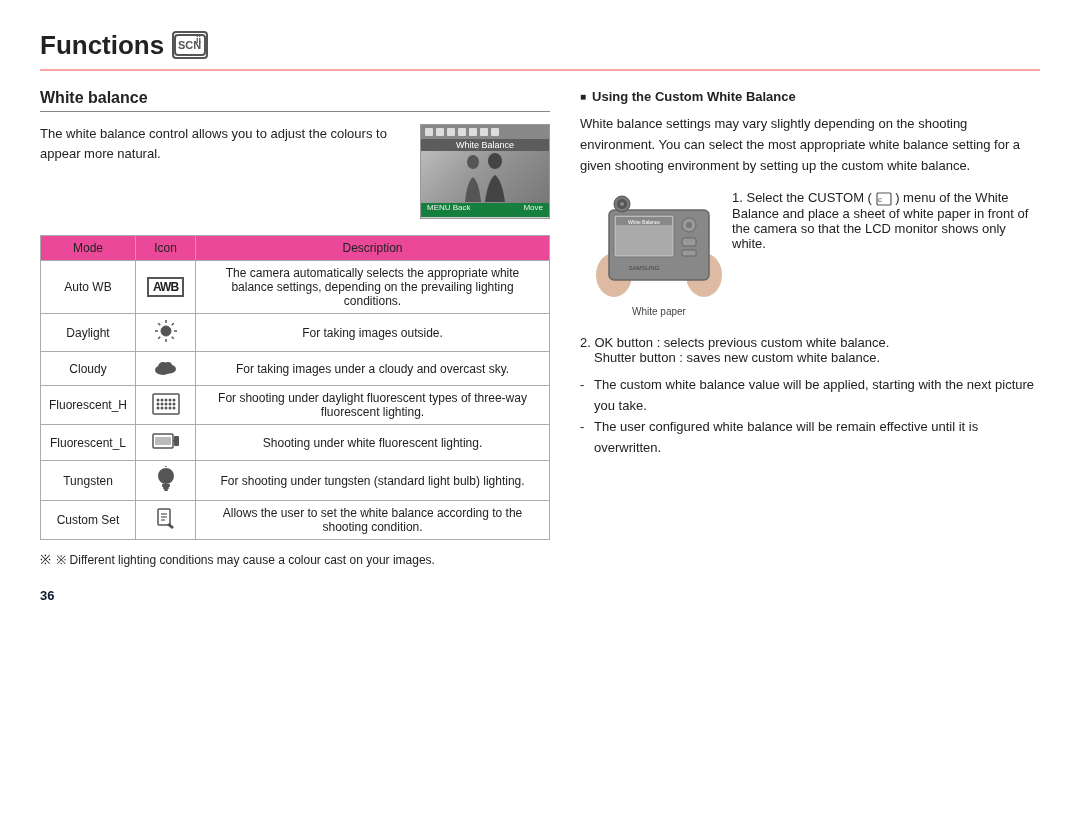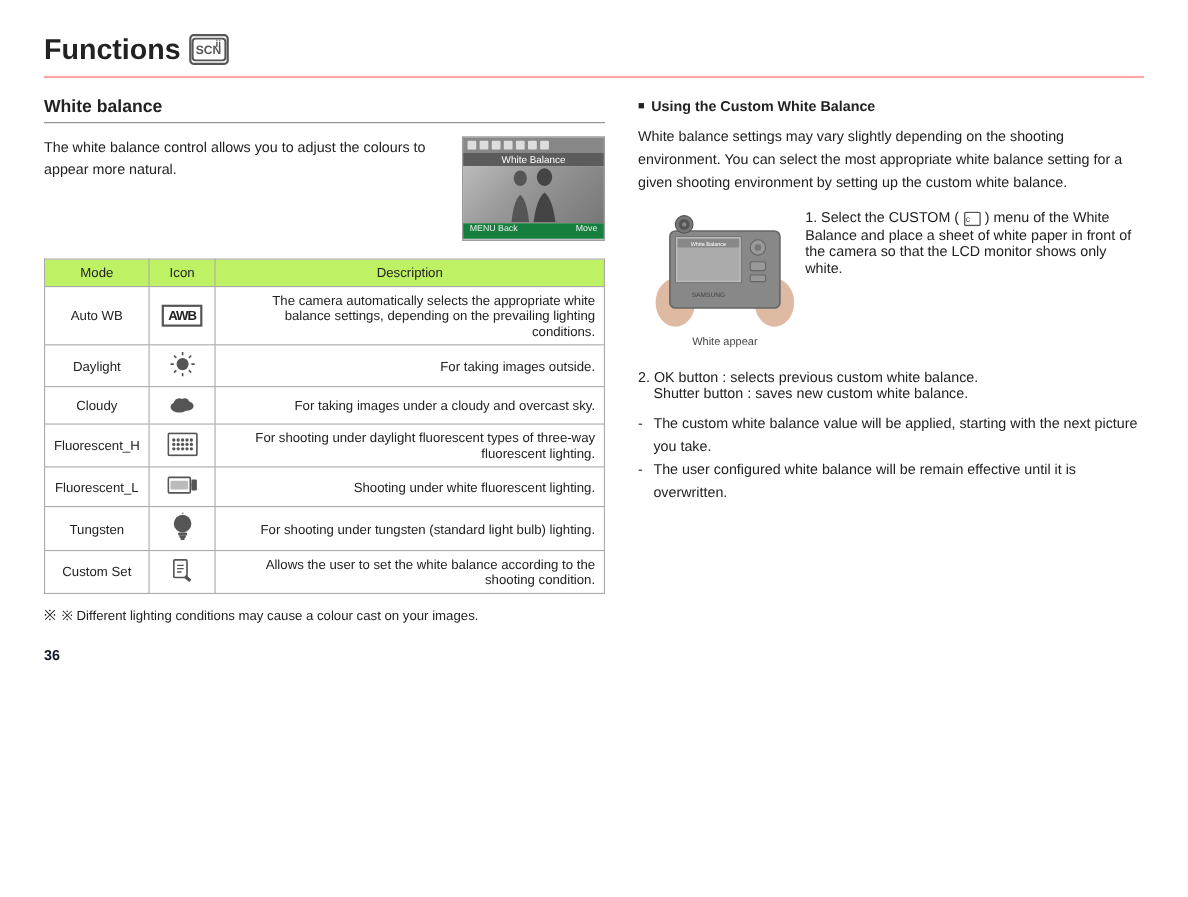--- a/index.html
+++ b/index.html
@@ -129,26 +129,26 @@
       font-size: 12px;
       margin-bottom: 10px;
     }
     .wb-table th, .wb-table td {
       border: 1px solid #aaa;
       padding: 5px 8px;
       vertical-align: middle;
       text-align: center;
     }
     .wb-table th {
-      background: #bef264;
+      background: #ec4899;
       font-weight: normal;
       font-size: 12px;
     }
     .wb-table td.desc-cell {
-      text-align: right;
+      text-align: center;
     }
     .wb-table td.mode-cell {
       width: 90px;
       font-size: 12px;
     }
     .wb-table td.icon-cell {
       width: 60px;
     }
 
     .icon-box {
@@ -471,21 +471,21 @@
           <circle cx="95" cy="35" r="3" fill="#777"></circle>
           <rect x="88" y="48" width="14" height="8" rx="2" fill="#999" stroke="#666" stroke-width="1"></rect>
           <rect x="88" y="60" width="14" height="6" rx="1" fill="#999" stroke="#666" stroke-width="1"></rect>
 
           <text x="50" y="80" font-size="6" font-family="Arial" fill="#444" text-anchor="middle">SAMSUNG</text>
 
           <circle cx="28" cy="14" r="8" fill="#777" stroke="#555" stroke-width="1"></circle>
           <circle cx="28" cy="14" r="5" fill="#555"></circle>
           <circle cx="28" cy="14" r="2" fill="#888"></circle>
         </svg>
-        <div class="camera-label">White appear</div>
+        <div class="camera-label">White paper</div>
       </div>
 
       <div>
         <span class="step-num">1.</span>
         <span>
           Select the CUSTOM (
           <svg width="16" height="14" viewBox="0 0 16 14" xmlns="http://www.w3.org/2000/svg" style="vertical-align:middle;">
             <rect x="1" y="1" width="14" height="12" rx="1" fill="none" stroke="#555" stroke-width="1.2"></rect>
             <text x="2" y="10" font-size="8" font-family="Arial" fill="#555">c</text>
           </svg>

